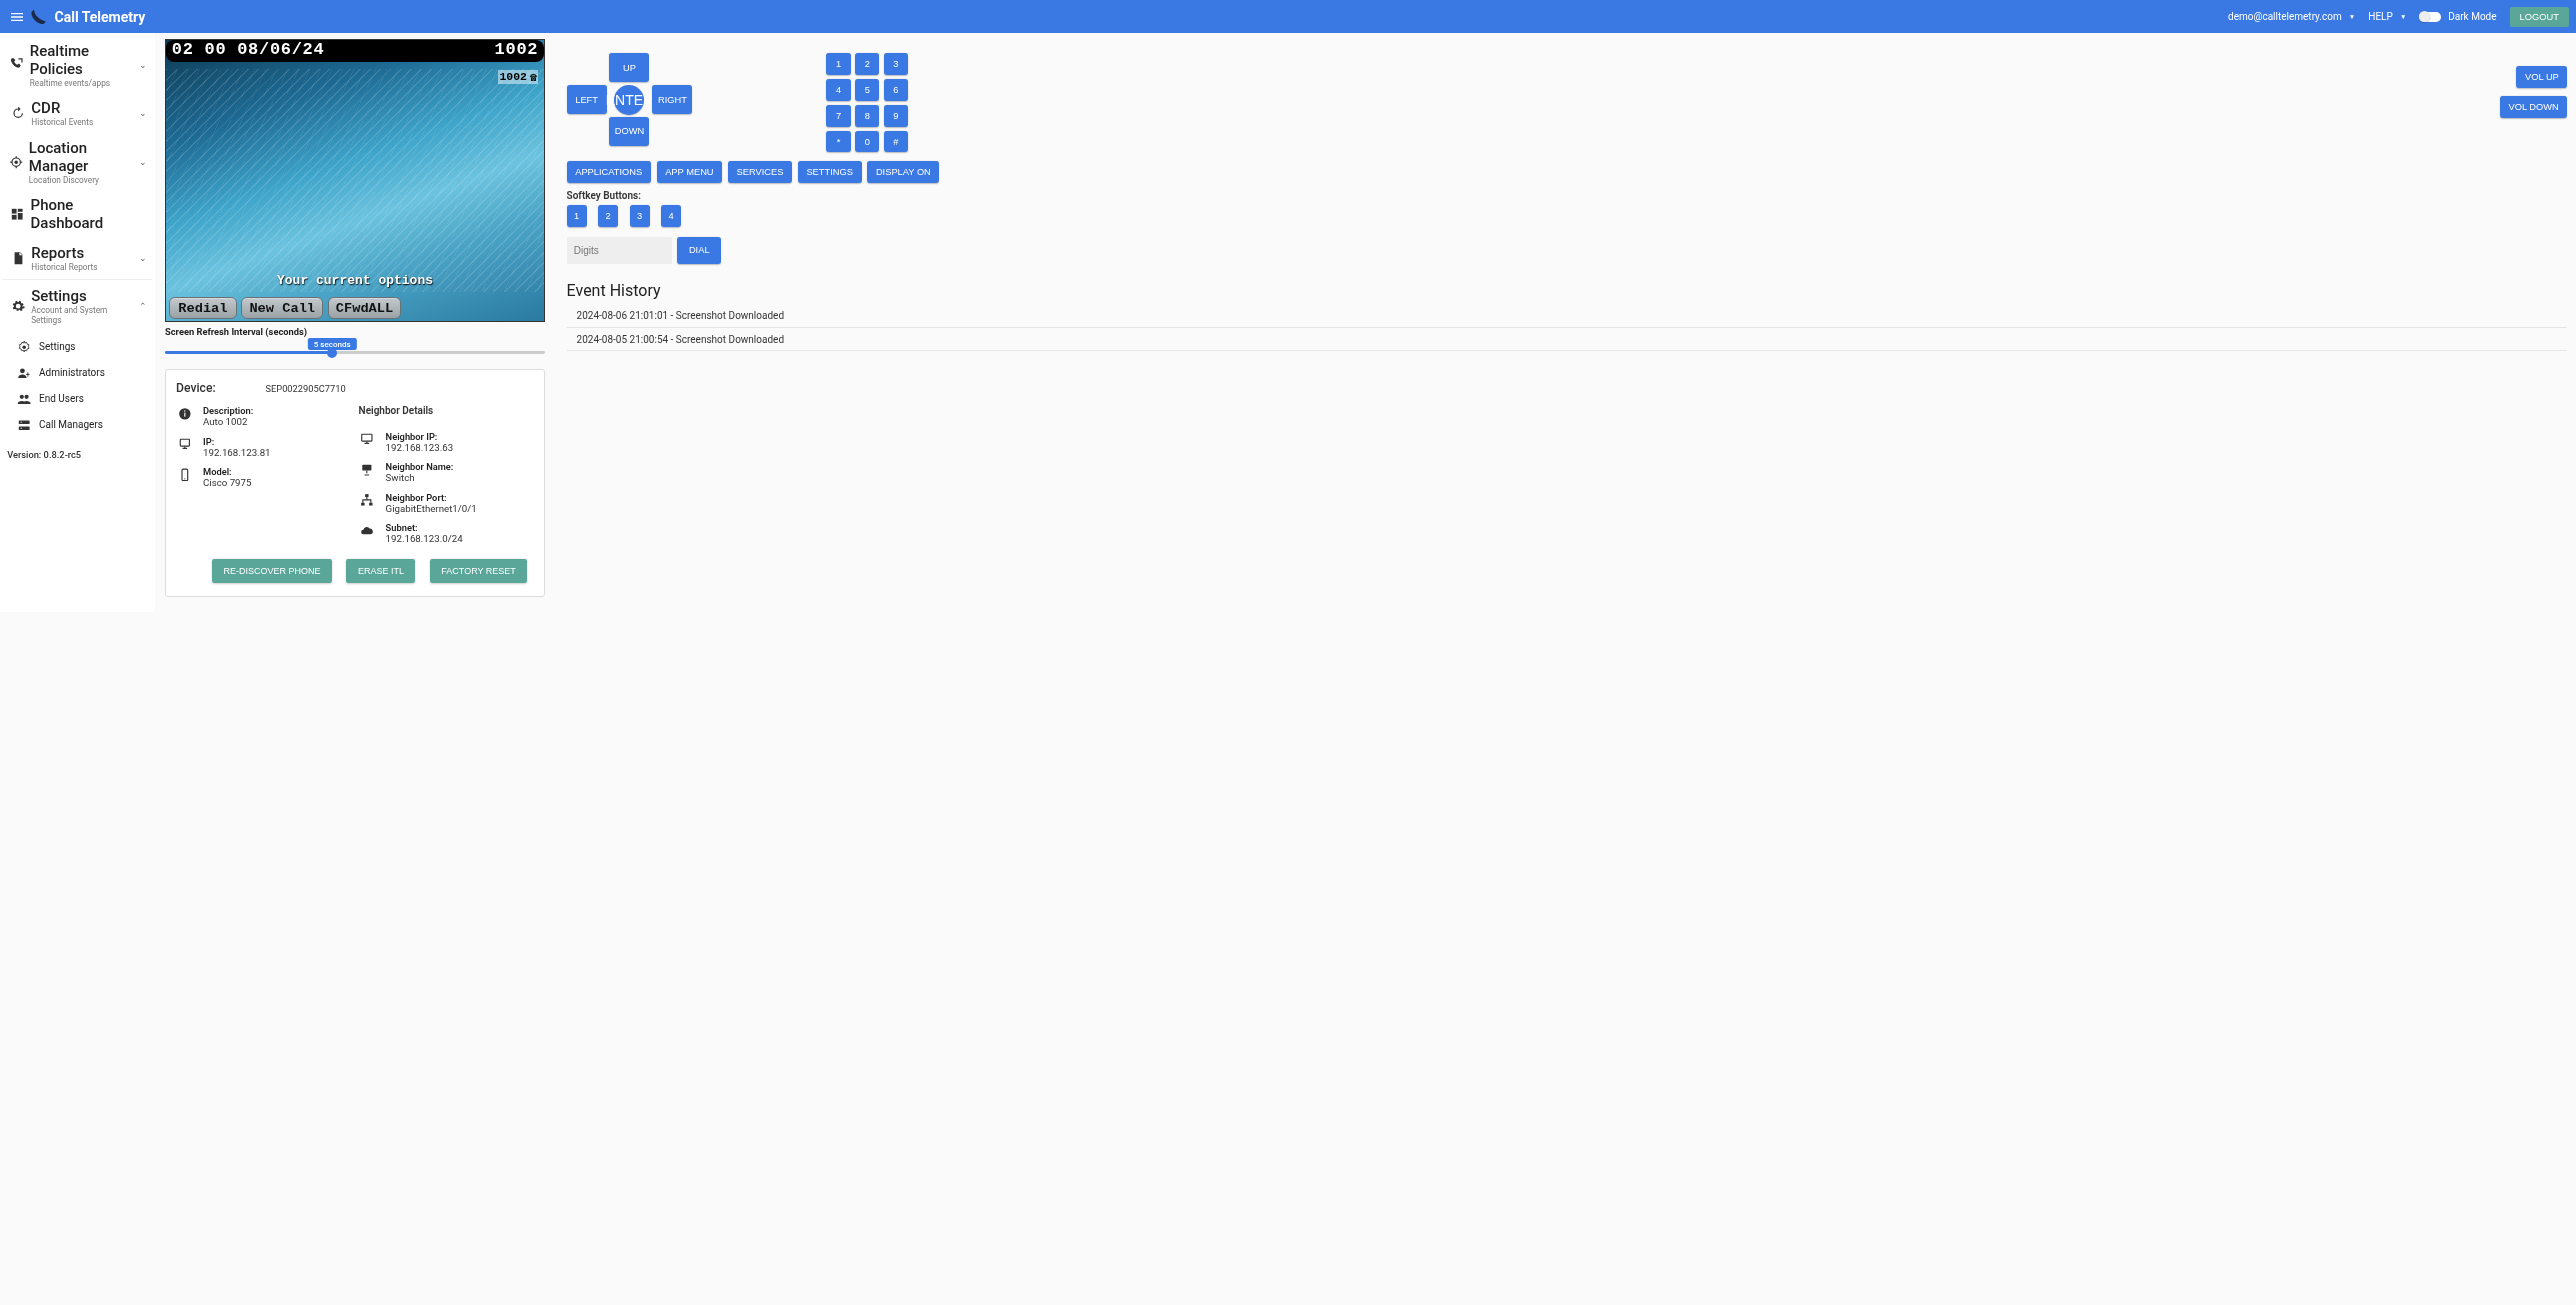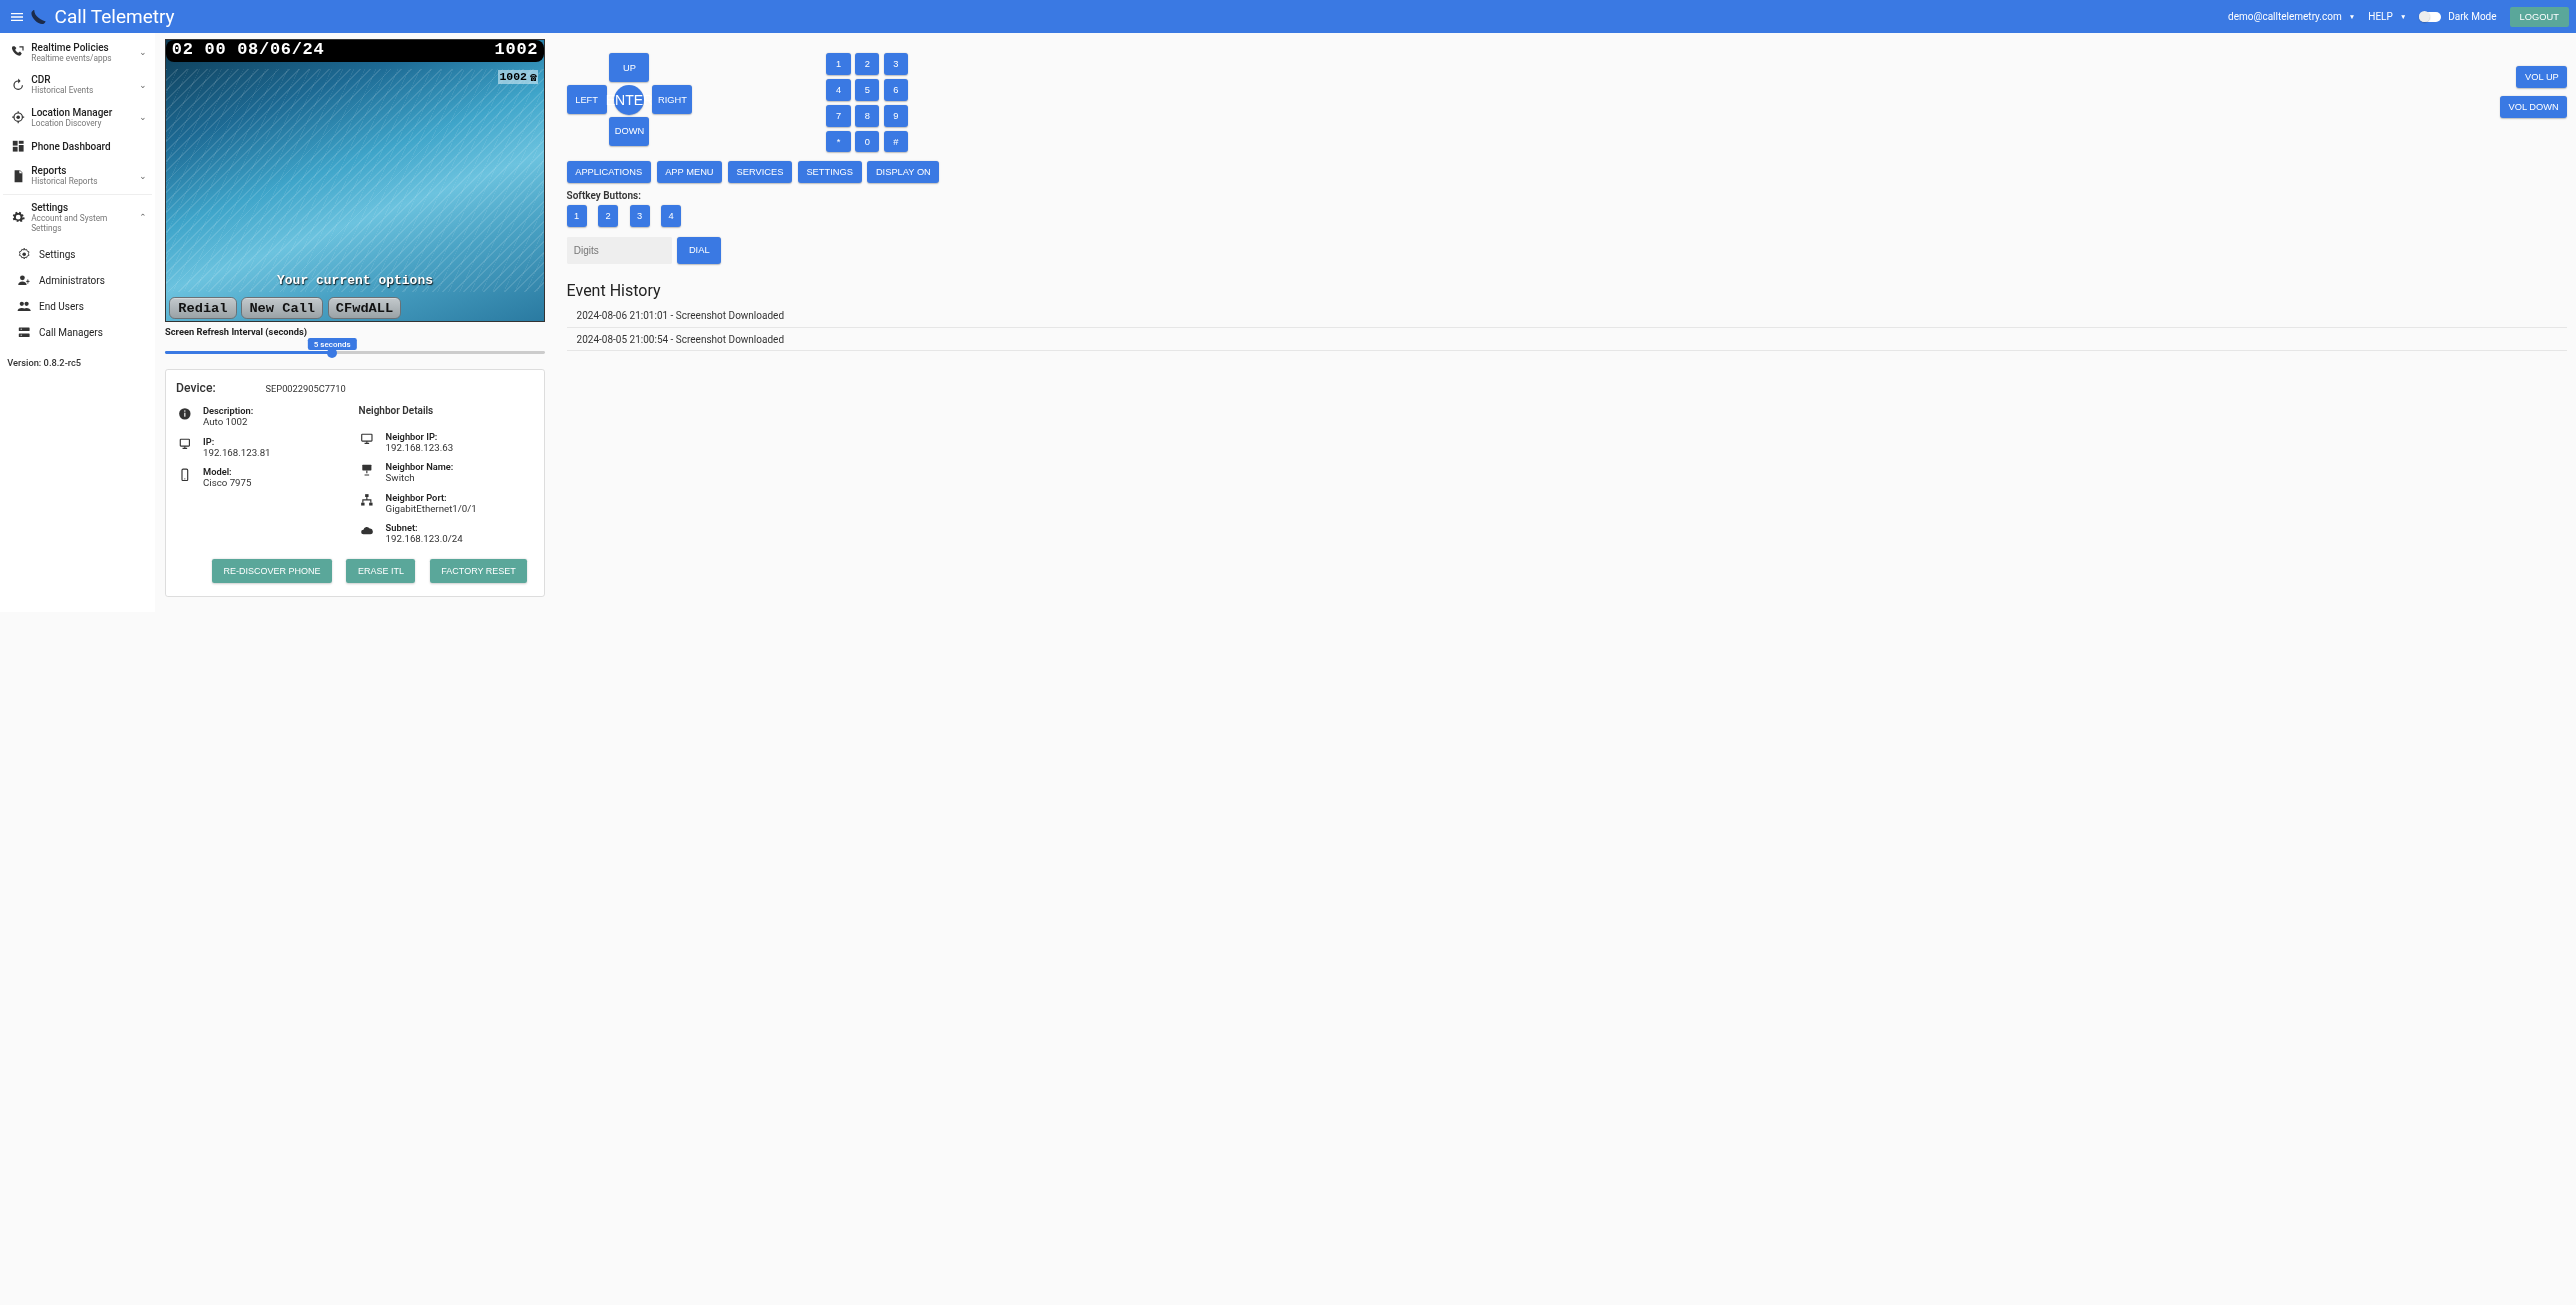--- a/index.html
+++ b/index.html
@@ -2,35 +2,35 @@
 <html style="font-size:11.5px"><head>
 <meta charset="utf-8">
 <style>
   * { box-sizing: border-box; margin: 0; padding: 0; }
   body { font-family: -apple-system, BlinkMacSystemFont, "Segoe UI", Roboto, Arial, sans-serif; font-size: 10px; color: #333; background: #fafafa; }
   .appbar { background: #3a79e3; color: #fff; height: 33px; display: flex; align-items: center; padding: 0 7.2px; }
   .menu-icon { width: 20px; height: 20px; display: flex; align-items: center; justify-content: center; cursor: pointer; }
   .menu-icon svg { fill: #fff; }
   .brand-logo { width: 18.7px; height: 20px; margin: 0 5.8px 0 2.9px; display: flex; align-items: center; }
   .brand-logo svg { fill: #fff; }
-  .brand-title { font-size: 19px; font-weight: 400; }
+  .brand-title { font-size: 14px; font-weight: 700; }
   .appbar-spacer { flex: 1; }
   .appbar-item { display: flex; align-items: center; margin-right: 13px; font-size: 10px; }
   .appbar-item .tri { margin-left: 7.2px; font-size: 6.5px; }
   .switch { width: 21.6px; height: 10px; background: #fff; border-radius: 7.2px; position: relative; margin-right: 7.2px; }
   .switch::after { content: ""; width: 11.5px; height: 11.5px; background: #eee; border-radius: 50%; position: absolute; top: -0.7px; left: -0.7px; box-shadow: 0 0.7px 1.4px rgba(0,0,0,0.3); }
   .logout-btn { background: #5aa79a; color: #fff; border: none; padding: 5px 10px; border-radius: 2.2px; font-size: 9.3px; cursor: pointer; font-weight: 500; }
   .layout { display: flex; }
   .sidebar { width: 155px; padding: 2.9px 0 8.6px; background: #fff; }
   .nav-item { display: flex; align-items: center; padding: 5.8px 8.6px 5.8px 4.3px; cursor: pointer; position: relative; }
   .nav-item .chev { margin-left: auto; color: #666; font-size: 8.6px; }
   .nav-ico { width: 27px; display: flex; align-items: center; justify-content: center; color: #333; }
   .nav-ico svg { width: 14.4px; height: 14.4px; fill: #333; }
   .nav-txt { display: flex; flex-direction: column; }
-  .nav-label { font-size: 10px; font-weight: 500; color: #222; }
+  .nav-label { font-size: 15px; font-weight: 500; color: #222; }
   .nav-sub { font-size: 8.3px; color: #777; }
   .nav-sep { height: 0.7px; background: #eee; margin: 1.4px 2.9px; }
   .subnav { padding: 2.9px 0 1.4px; }
   .subnav .nav-item { padding: 5.8px 8.6px 5.8px 10px; }
   .subnav .nav-ico { width: 29px; }
   .subnav .nav-label { font-weight: 400; font-size: 10px; }
   .version { font-size: 9.3px; color: #333; padding: 10px 7.2px; font-weight: 500; }
   .main { flex: 1; display: flex; padding: 5.8px 8.6px 14.4px 10px; gap: 21.6px; }
   .left-col { width: 380px; }
   .right-col { flex: 1; }

